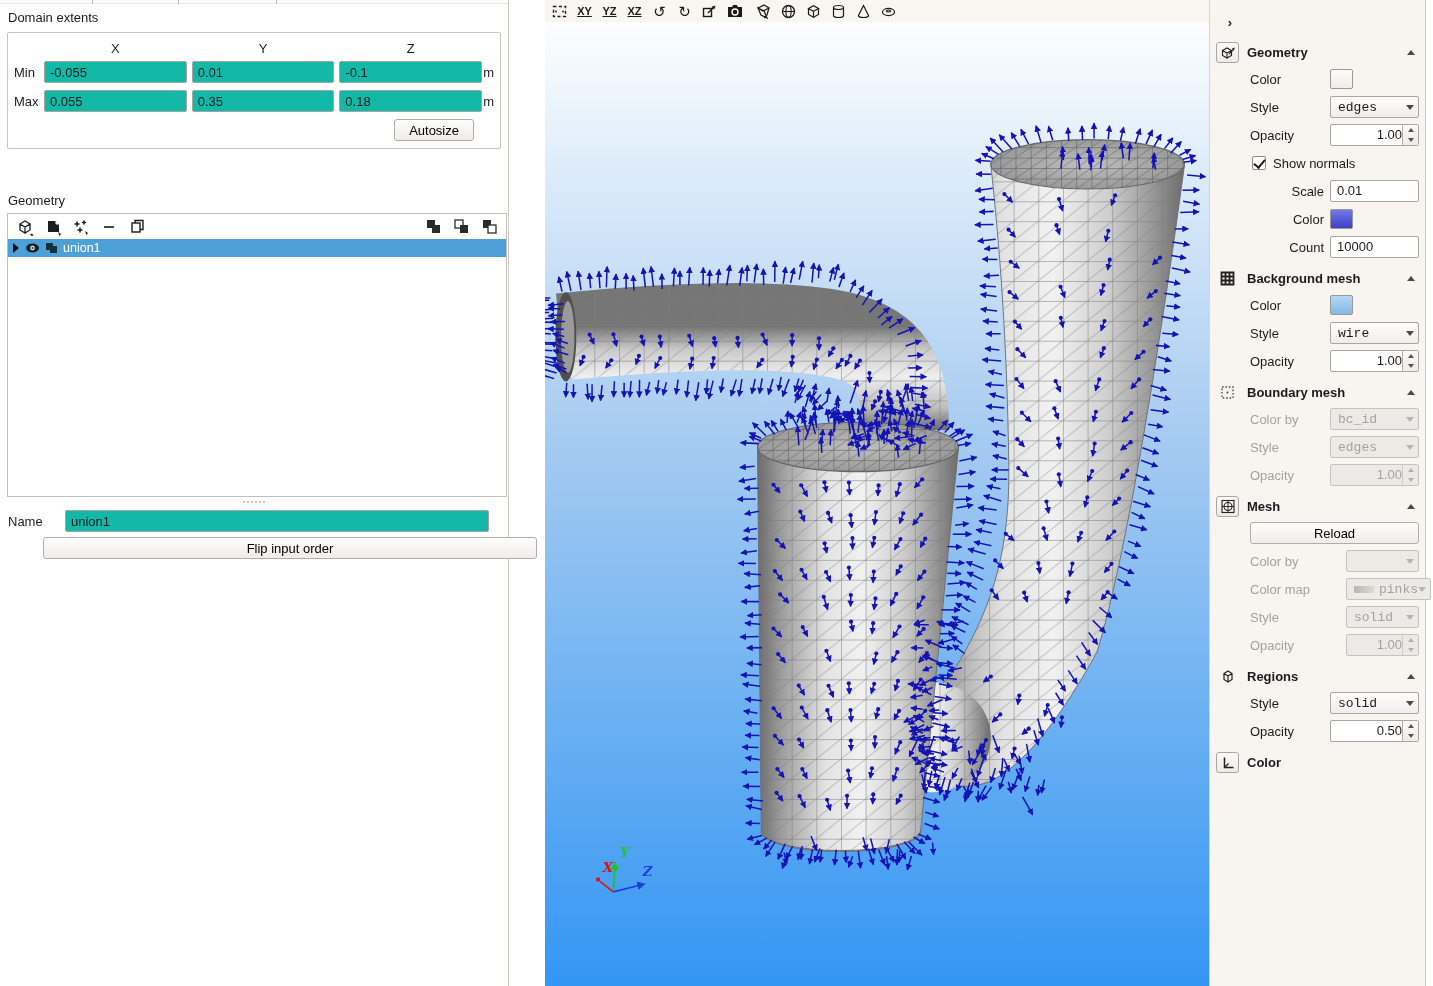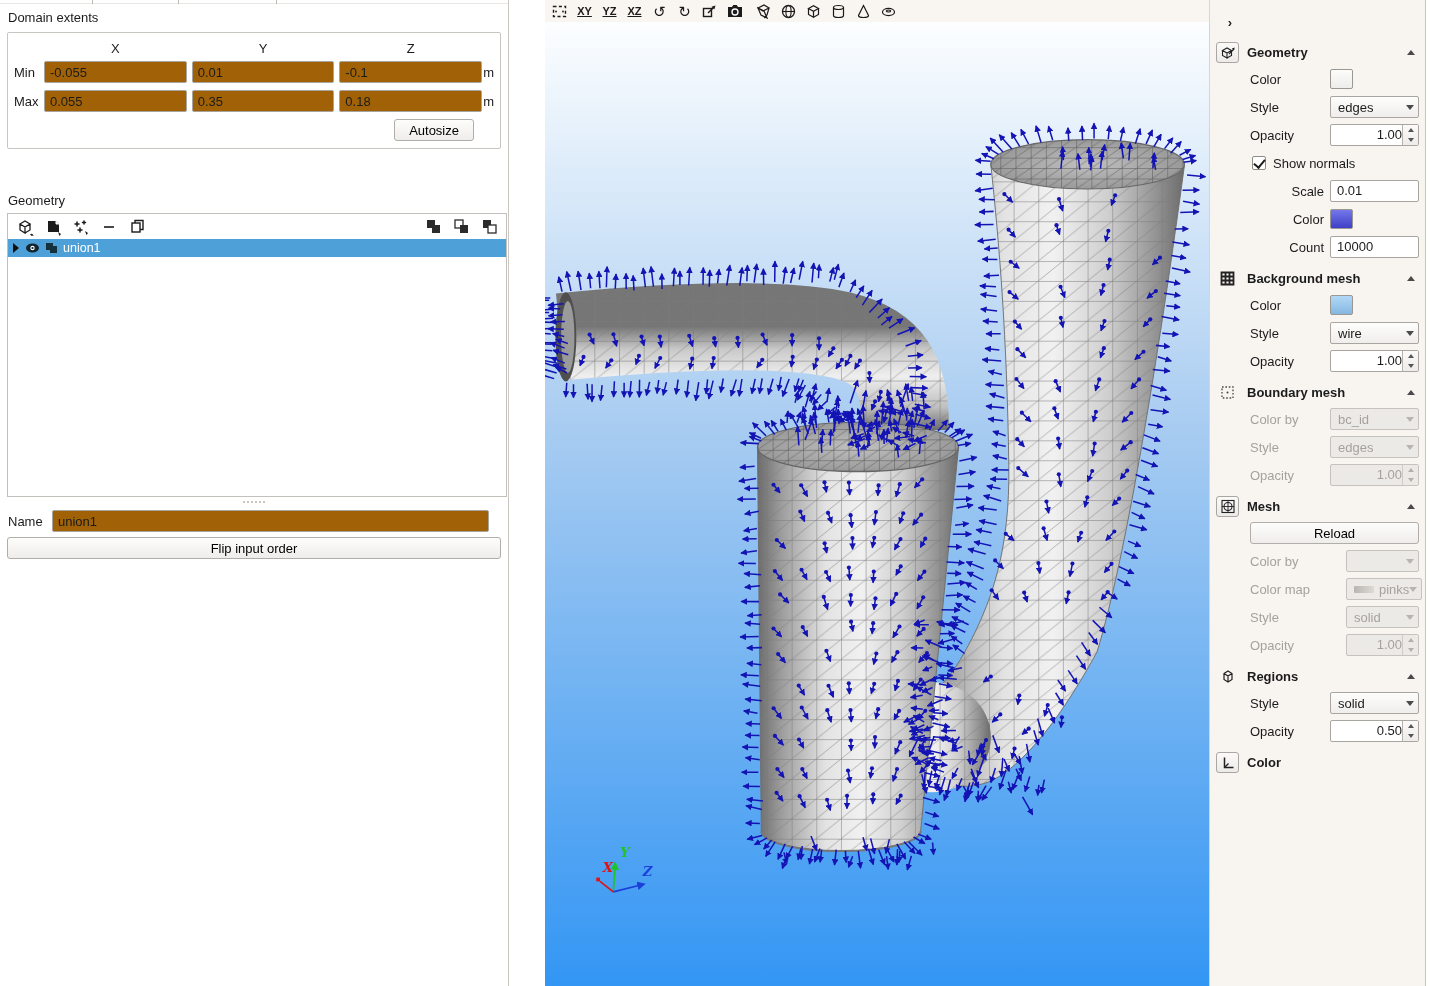--- a/index.html
+++ b/index.html
@@ -12,37 +12,37 @@
   .tab-remnant { height:4px; border-bottom:1px solid #e9e6e3; position:relative; }
   .tab-remnant i { position:absolute; top:0; width:1px; height:4px; background:#bdb9b5; }
   .sec-title { font-weight:400; font-size:13px; margin:6px 0 5px 8px; }
   .groupbox { margin:2px 7px 0 7px; border:1px solid #c9c6c2; border-radius:2px; padding:8px 6px 7px 6px; }
   .ext-row { display:grid; grid-template-columns:30px 1fr 5px 1fr 5px 1fr 12px; align-items:center; margin-bottom:7px; }
   .ext-head { display:grid; grid-template-columns:30px 1fr 5px 1fr 5px 1fr 12px; margin-bottom:5px; }
   .ext-head span { text-align:center; }
   .ext-2d { display:flex; justify-content:flex-end; align-items:center; gap:6px; margin-bottom:8px; padding-right:24px; }
   .checkbox { width:14px; height:14px; border:1px solid #908c88; background:#fff; border-radius:2px; position:relative; flex:0 0 auto; }
   .checkbox.checked::after { content:""; position:absolute; left:3px; top:0px; width:5px; height:9px; border:solid #1b1b1b; border-width:0 2px 2px 0; transform:rotate(40deg); }
-  .tfield { height:22px; border:1px solid #a7a39e; border-radius:2px; background:#a16207; font:inherit; padding:0 5px; width:100%; color:#1b1b1b; }
+  .tfield { height:22px; border:1px solid #a7a39e; border-radius:2px; background:#14b8a6; font:inherit; padding:0 5px; width:100%; color:#1b1b1b; }
   .unit { text-align:right; }
   .btn { border:1px solid #b1ada8; border-radius:3px; background:linear-gradient(#fdfdfc,#efedeb); font:inherit; padding:2px 14px; height:22px; cursor:default; }
   .ext-actions { display:flex; justify-content:flex-end; padding-right:20px; margin-top:2px; }
 
   .geo-wrap { margin:38px 0 0 0; }
   .geo-box { margin:0 1px 0 7px; border:1px solid #c3c0bc; height:284px; display:flex; flex-direction:column; }
   .geo-toolbar { height:25px; display:flex; align-items:center; gap:6px; padding:0 6px; background:#fff; }
   .geo-toolbar .spacer { flex:1; }
   .tool-ic { width:22px; height:20px; display:flex; align-items:center; justify-content:center; position:relative; }
   .geo-list { flex:1; overflow:hidden; background:#fff; }
   .geo-row { height:18px; display:flex; align-items:center; gap:5px; padding-left:4px; background:#4ea0d8; color:#fff; font-size:12.5px; }
   .splitter-h { height:10px; display:flex; align-items:center; justify-content:center; gap:2px; }
   .splitter-h i { width:2px; height:2px; border-radius:50%; background:#b5b1ad; }
   .gparams { padding:0 7px; }
-  .name-row { display:grid; grid-template-columns:42px 1fr; align-items:center; gap:2px; margin:3px 12px 5px 1px; }
-  .flip-btn { width:100%; }
+  .name-row { display:grid; grid-template-columns:42px 1fr; align-items:center; gap:15px; margin:3px 12px 5px 1px; }
+  .flip-btn { width:100%;margin-left:36px; }
 
   
   .viewport { width:700px; display:flex; flex-direction:column; position:relative;padding-left:36px; }
   .vp-toolbar { height:22px; background:#f9f5f1; display:flex; align-items:center; gap:4px; padding:0 4px; flex:0 0 auto; }
   .vp-ic { height:19px; min-width:21px; display:flex; align-items:center; justify-content:center; font-size:14px; color:#1b1b1b; }
   .axis-view { font-size:11px; font-weight:700; text-decoration:underline; letter-spacing:0; }
   .rot-glyph { font-size:15px; line-height:1; }
   .scene-wrap { flex:1; position:relative; }
   .scene-bg { position:absolute; inset:0; }
   svg#scene3d { position:absolute; inset:0; display:block; }
@@ -56,21 +56,21 @@
   .sect-title { font-weight:700; flex:1; }
   .caret-up { width:0; height:0; border-left:4px solid transparent; border-right:4px solid transparent; border-bottom:5px solid #4a4a4a; margin-right:8px; }
   .prow { display:grid; grid-template-columns:80px 1fr; align-items:center; margin:0 4px 6px 34px; min-height:22px; }
   .prow.indent2 { grid-template-columns:96px 1fr; margin-left:34px; }
   .prow.subrow { grid-template-columns:46px 1fr; margin-left:68px; }
   .plabel { padding-right:6px; }
   .plabel.r { text-align:right; }
   .disabled-text { color:#a5a29e; }
   .swatch { width:23px; height:20px; border:1px solid #9b9792; border-radius:2px; }
   .combo { height:22px; border:1px solid #a9a5a1; border-radius:2px; background:linear-gradient(#fdfdfc,#f0eeec); display:flex; align-items:center; padding:0 4px 0 7px; position:relative; }
-  .combo .ctext { flex:1; }
+  .combo .ctext { flex:1;font-family:Liberation Mono, monospace; }
   .combo .dcaret { width:0; height:0; border-left:4px solid transparent; border-right:4px solid transparent; border-top:5px solid #4a4a4a; }
   .combo.disabled { background:#eceae7; border-color:#c6c3bf; color:#a5a29e; }
   .combo.disabled .dcaret { border-top-color:#b8b5b1; }
   .spin { height:22px; border:1px solid #a9a5a1; border-radius:2px; background:#fff; display:flex; align-items:stretch; }
   .spin .stext { flex:1; padding:2px 0 0 6px;text-align:right; }
   .spin-btns { width:16px; border-left:1px solid #b5b1ad; display:flex; flex-direction:column; background:linear-gradient(#fbfaf9,#eeecea); }
   .spin-btns i { flex:1; display:flex; align-items:center; justify-content:center; }
   .spin-btns i::after { content:""; width:0; height:0; border-left:3.5px solid transparent; border-right:3.5px solid transparent; }
   .spin-btns i.up::after { border-bottom:4px solid #555; }
   .spin-btns i.dn::after { border-top:4px solid #555; }

